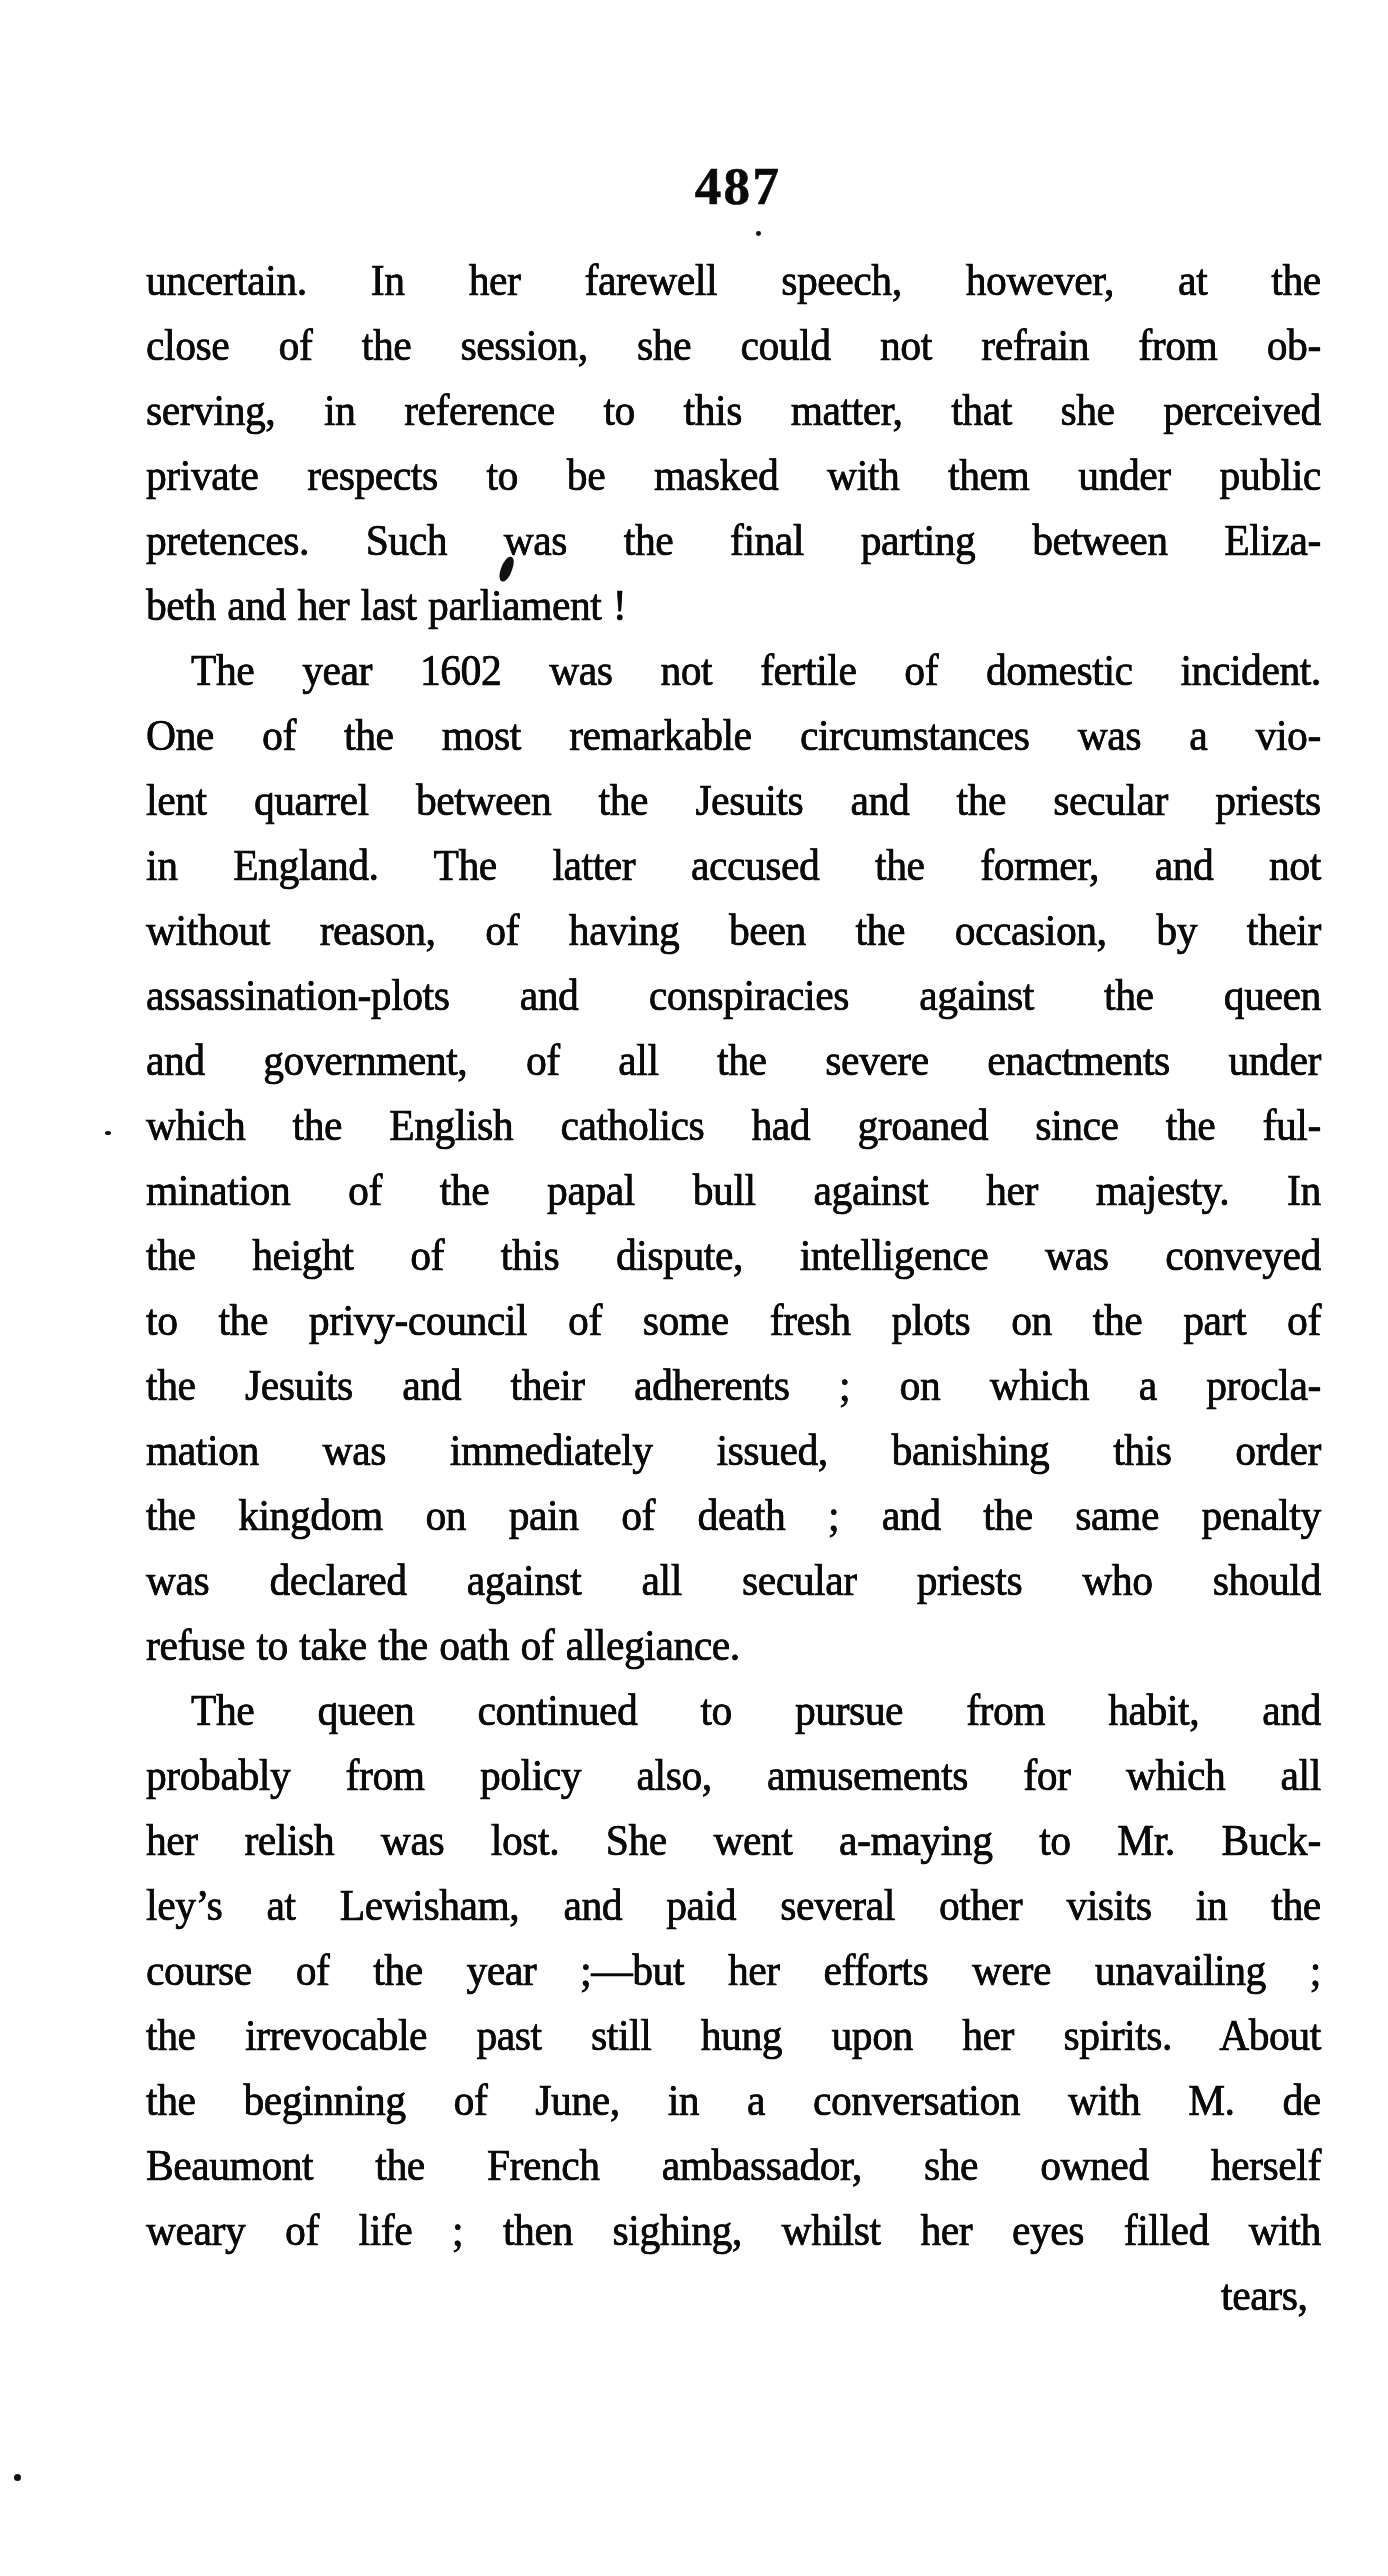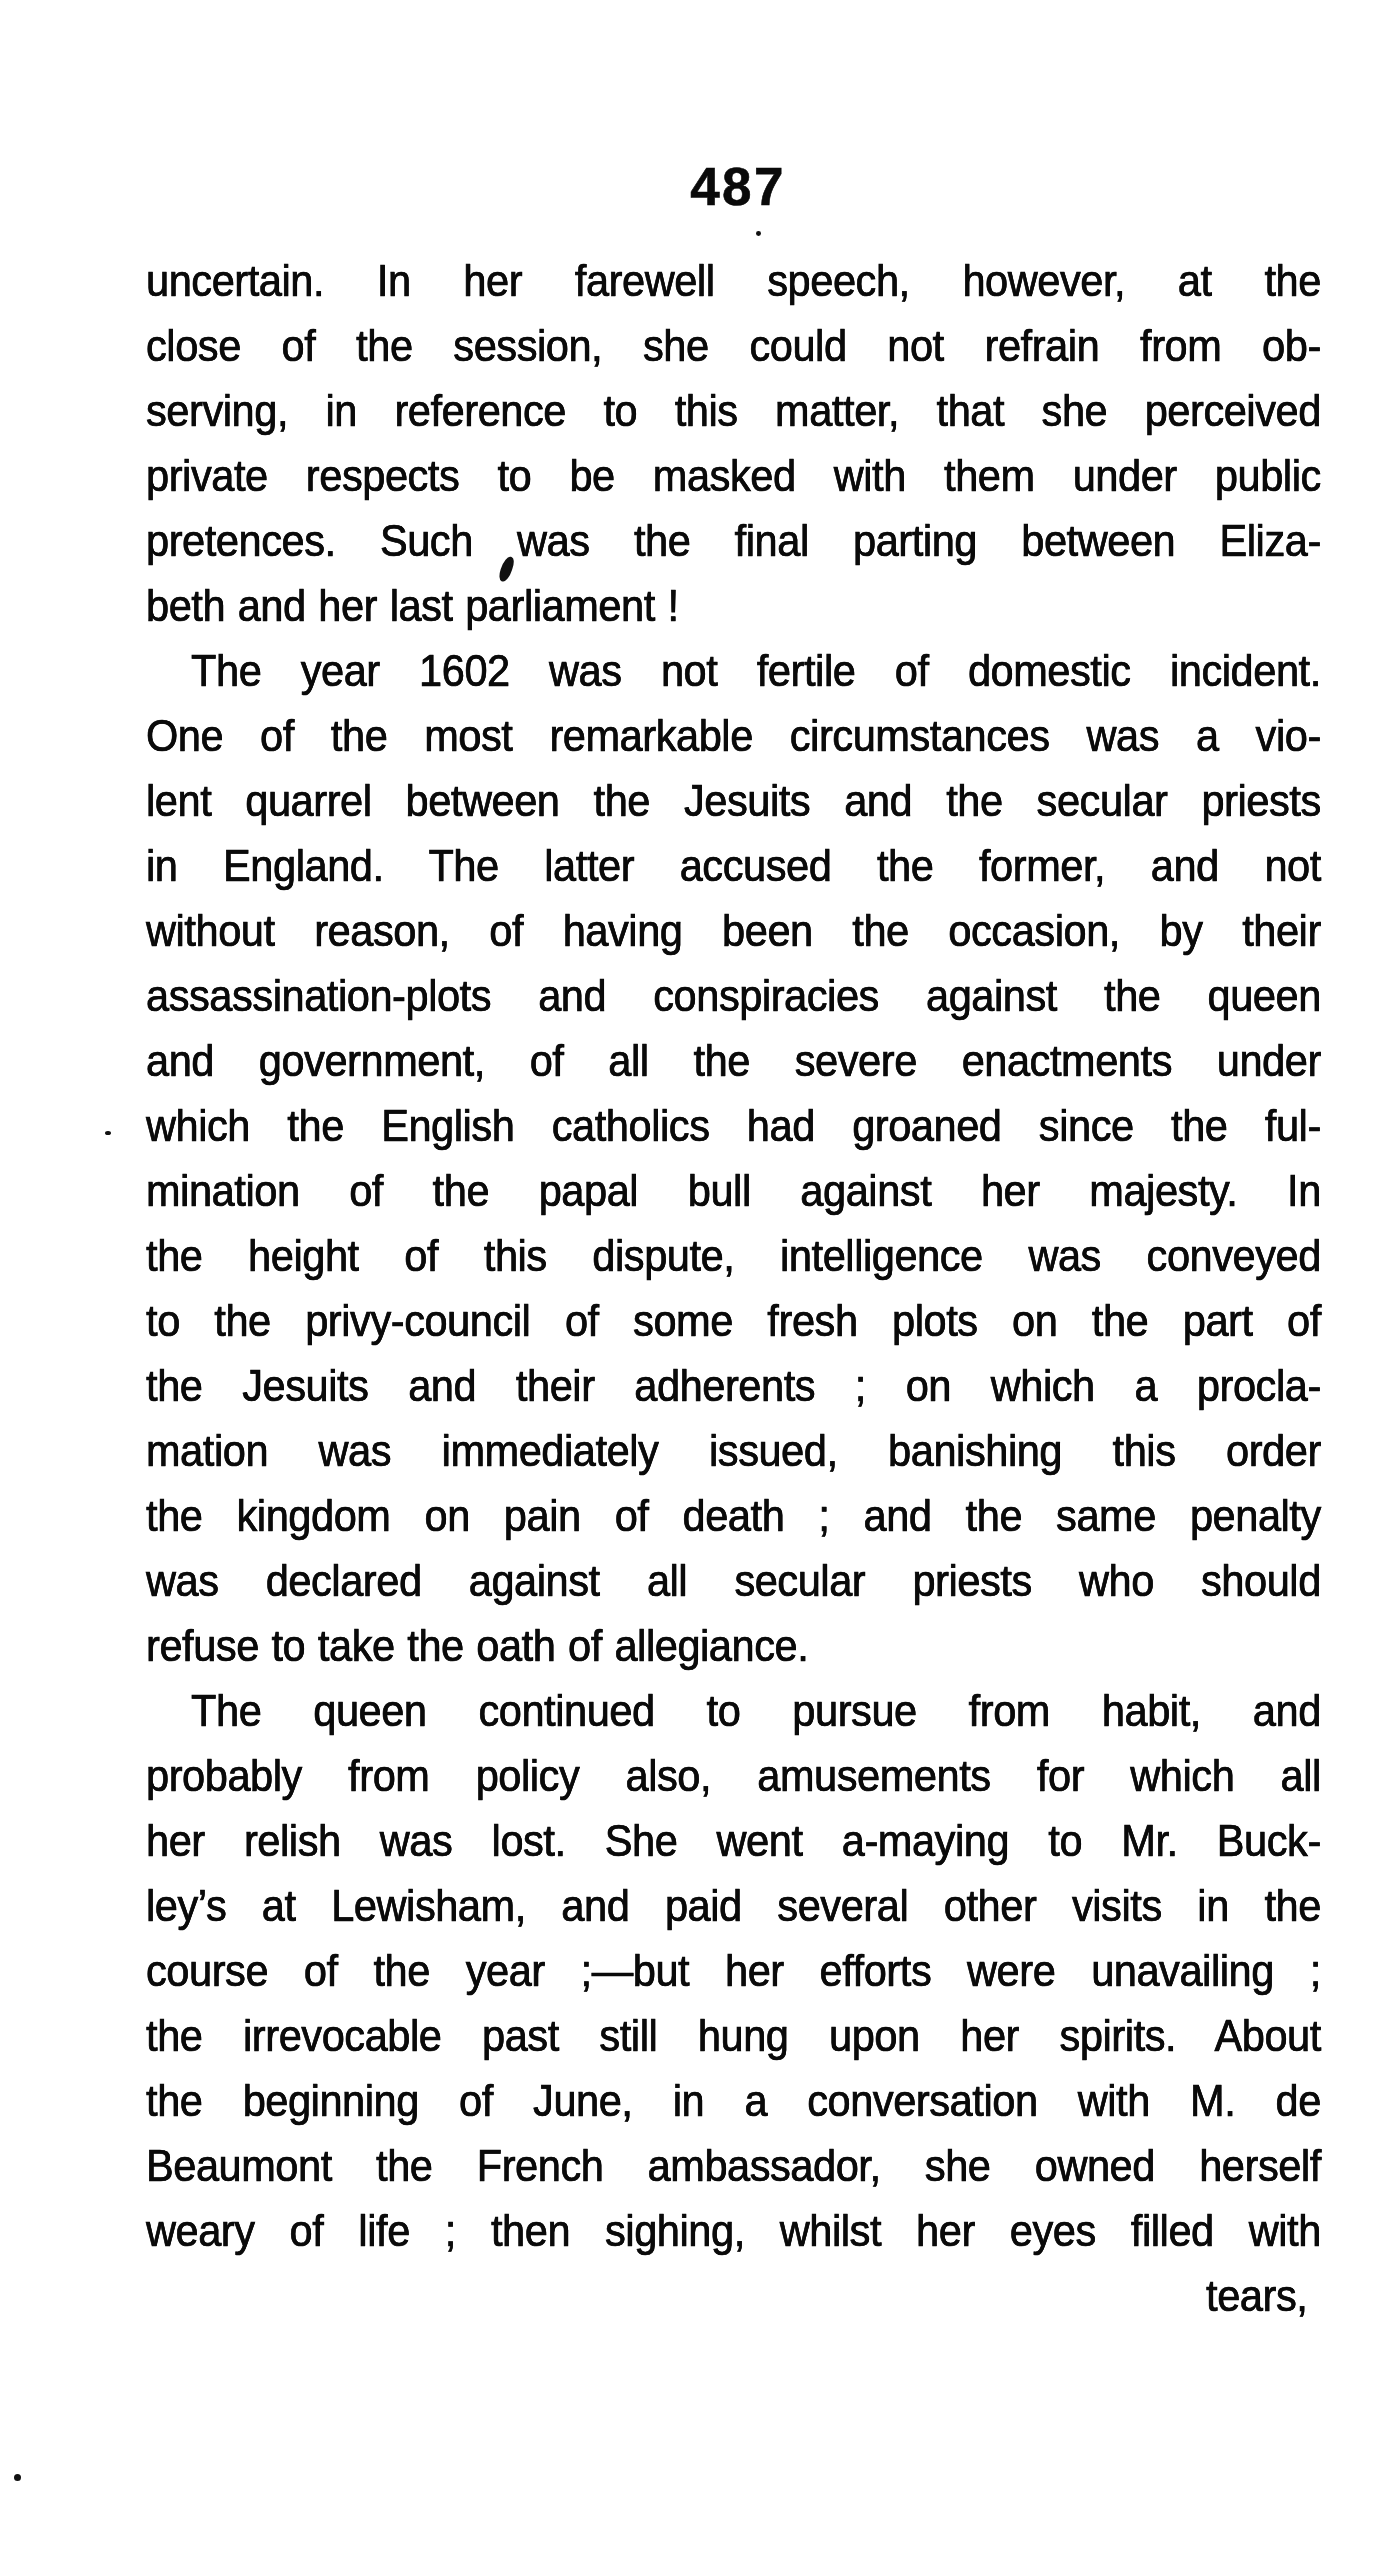--- a/index.html
+++ b/index.html
@@ -3,21 +3,21 @@
 <meta charset="utf-8">
 <style>
   html, body { margin: 0; padding: 0; background: #ffffff; }
   .page {
     position: relative;
     width: 1388px;
     height: 2576px;
     background: #ffffff;
     overflow: hidden;
     color: #0a0a0a;
-    font-family: Liberation Sans, sans-serif;
+    font-family: Liberation Serif, serif;
   }
   .page-number {
     position: absolute;
     top: 156px;
     left: 0;
     width: 1388px;
     text-align: center;
     transform: translateX(44px);
     font-size: 53px;
     font-weight: 700;

